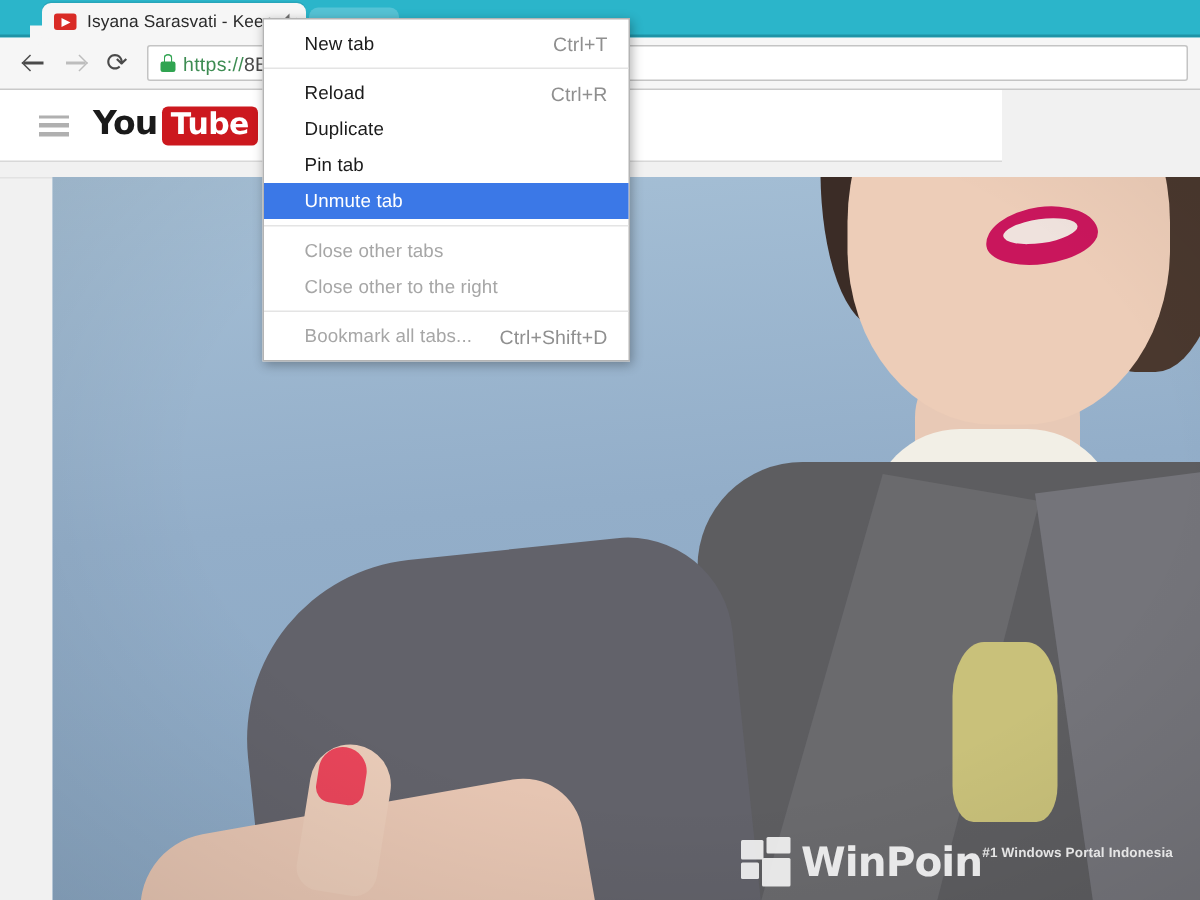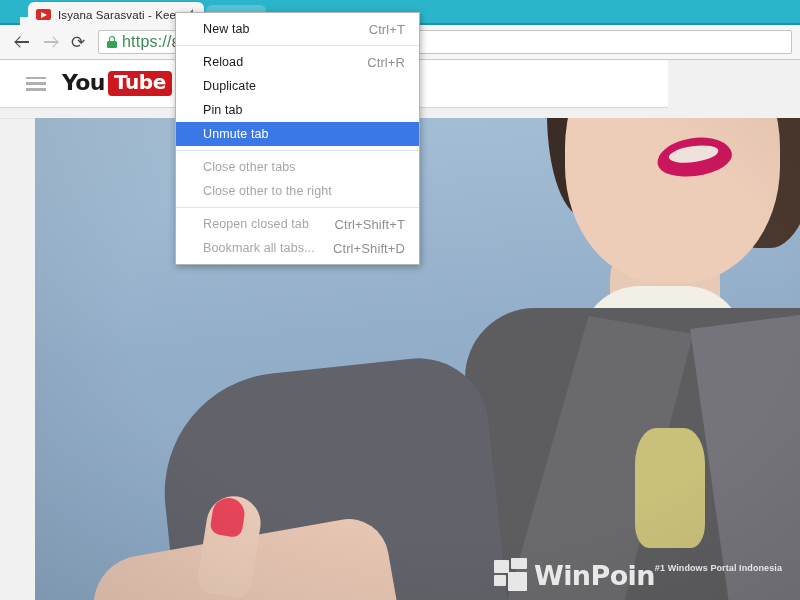--- a/index.html
+++ b/index.html
@@ -134,21 +134,21 @@
   }
   .lock-icon .body {
     position: absolute; left: 0; bottom: 0; width: 10px; height: 7px;
     background: #30a451; border-radius: 1.5px;
   }
   .lock-icon .shackle {
     position: absolute; left: 2px; top: 0; width: 6px; height: 6px;
     border: 1.6px solid #30a451; border-bottom: none;
     border-radius: 3px 3px 0 0;
   }
-  .url-scheme { font-size: 16px; color: #3d8c52; letter-spacing: .2px; }
+  .url-scheme { font-size: 13px; color: #3d8c52; letter-spacing: .2px; }
   .url-rest   { font-size: 13px; color: #4a4a4a; letter-spacing: .2px; }
 
   
   .page {
     position: absolute; left: 0; top: 60px; width: 800px; height: 540px;
     background: #f1f1f1; overflow: hidden;
   }
   .yt-header {
     position: absolute; left: 0; top: 0; width: 668px; height: 48px;
     background: #fff; border-bottom: 1px solid #d8d8d8;
@@ -432,22 +432,18 @@
       <div class="ctx-item disabled">
         <span class="ctx-label">Close other tabs</span>
         <span class="ctx-accel"></span>
       </div>
       <div class="ctx-item disabled">
         <span class="ctx-label">Close other to the right</span>
         <span class="ctx-accel"></span>
       </div>
       <div class="ctx-sep"></div>
       <div class="ctx-item disabled">
-        <span class="ctx-label">Reopen closed tab</span>
-        <span class="ctx-accel">Ctrl+Shift+T</span>
-      </div>
-      <div class="ctx-item disabled">
         <span class="ctx-label">Bookmark all tabs...</span>
         <span class="ctx-accel">Ctrl+Shift+D</span>
       </div>
     </div>
 
 </div>
 
 </body></html>

